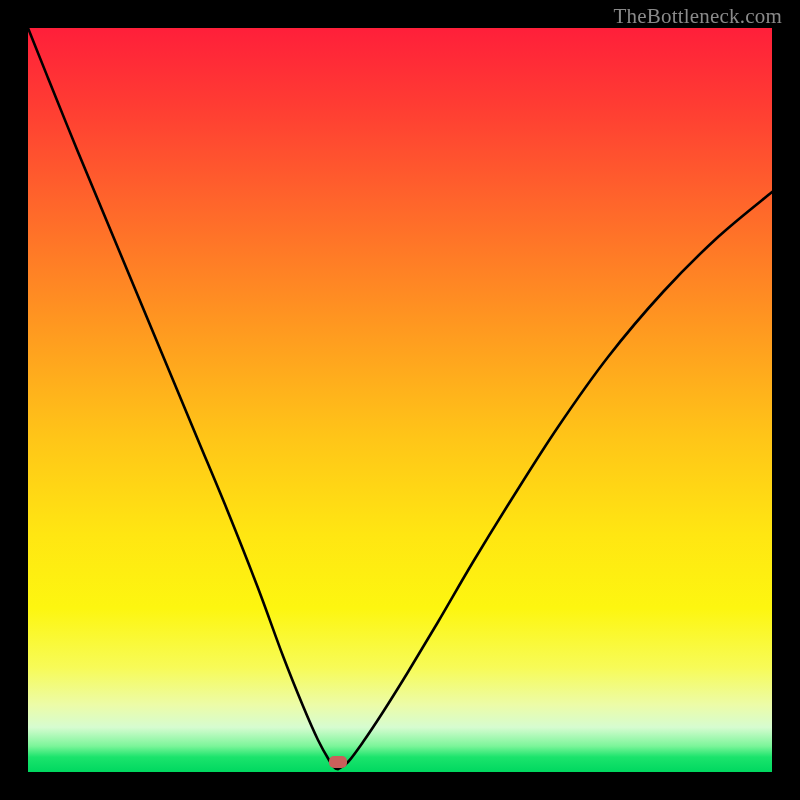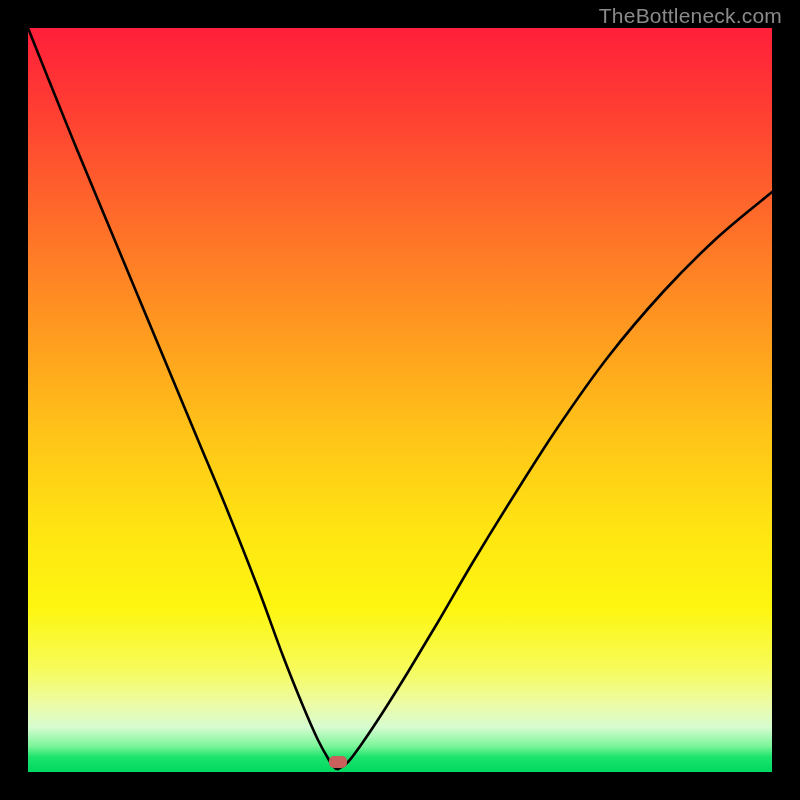--- a/index.html
+++ b/index.html
@@ -49,20 +49,21 @@
   }
   .watermark {
     position: absolute;
     top: 4px;
     right: 18px;
     color: #8a8a8a;
     font-size: 21px;
     font-weight: 500;
     letter-spacing: 0.2px;
     user-select: none;
+    font-family: Liberation Serif, serif;
   }
   svg.curve {
     position: absolute;
     inset: 0;
     width: 100%;
     height: 100%;
   }
   .marker {
     position: absolute;
     width: 18px;

